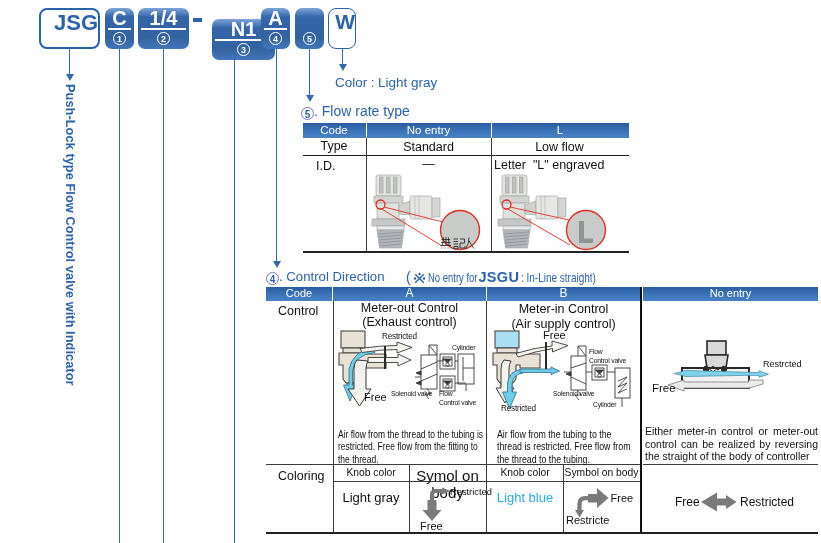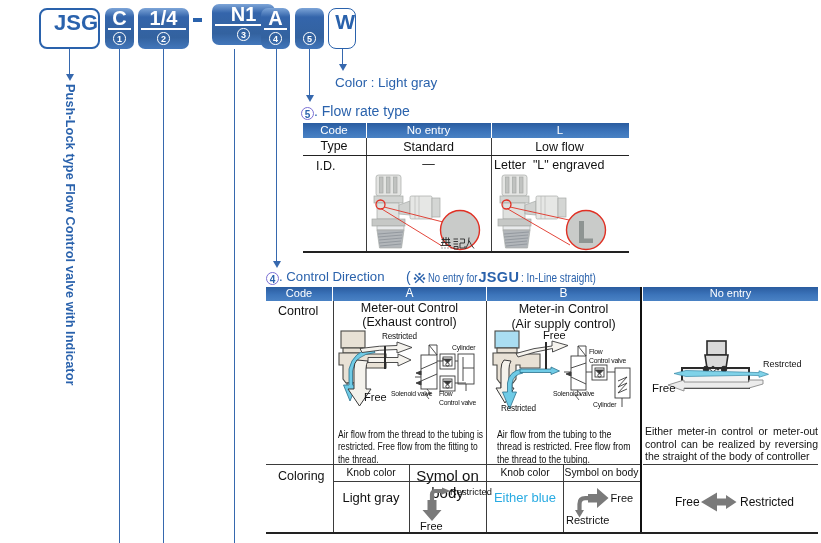--- a/index.html
+++ b/index.html
@@ -23,21 +23,21 @@
 <div class="a wbox" style="left:39px;top:8px;width:61px;height:41px;font-size:22px;line-height:26px">JSG</div>
 <div class="a bbox" style="left:105px;top:8px;width:29px;height:41px;font-size:20px">
     <span class="bu">C</span>
     <span class="cn" style="margin-top:2px">1</span>
   </div>
 <div class="a bbox" style="left:138px;top:8px;width:51px;height:41px;font-size:20px">
     <span class="bu">1/4</span>
     <span class="cn" style="margin-top:2px">2</span>
   </div>
 <div class="a" style="left:193px;top:18px;width:9px;height:4px;background:#2a62ac"></div>
-<div class="a bbox" style="left:212px;top:4px;width:63px;height:41px;font-size:20px">
+<div class="a bbox" style="left:212px;top:19px;width:63px;height:41px;font-size:20px">
     <span class="bu">N1</span>
     <span class="cn" style="margin-top:2px">3</span>
   </div>
 <div class="a bbox" style="left:261px;top:8px;width:29px;height:41px;font-size:20px">
     <span class="bu">A</span>
     <span class="cn" style="margin-top:2px">4</span>
   </div>
 <div class="a bbox" style="left:295px;top:8px;width:29px;height:41px">
     <span class="cn" style="margin-top:24px auto 0;margin:24px auto 0">5</span>
   </div>
@@ -283,21 +283,21 @@
   <path d="M99 44 L113 44 L113 48 L99 52 L34 52 L34 55 L18 49 L34 44 L34 46 L99 46 Z" fill="#ececec" stroke="#8a8a8a" stroke-width="0.9" transform="translate(0,1)"></path>
   <text x="113" y="32" font-size="9" fill="#111">Restrcted</text>
   <text x="2" y="57" font-size="11.5" fill="#111">Free</text>
 </svg>
 
 <div class="a ctext" style="left:333px;top:466.5px;width:76px;text-align:center;font-size:10.3px">Knob color</div>
 <div class="a ctext" style="left:409px;top:466.5px;width:77px;text-align:center;font-size:15px">Symol on body</div>
 <div class="a ctext" style="left:487px;top:466.5px;width:76px;text-align:center;font-size:10.3px">Knob color</div>
 <div class="a ctext" style="left:563px;top:466.5px;width:77px;text-align:center;font-size:10.3px">Symbol on body</div>
 <div class="a ctext" style="left:333px;top:490px;width:76px;text-align:center;font-size:13px">Light gray</div>
-<div class="a" style="left:487px;top:490px;width:76px;text-align:center;font-size:13px;color:#29abe2">Either blue</div>
+<div class="a" style="left:487px;top:490px;width:76px;text-align:center;font-size:13px;color:#29abe2">Light blue</div>
 
 <svg class="a" style="left:412px;top:484px" width="74" height="48" viewBox="0 0 74 48">
   <path d="M20 18 L20 10.5 Q20 7 23.5 7 L30 7" stroke="#7a7a7a" stroke-width="4.2" fill="none"></path>
   <path d="M30 3.5 L38.5 7 L30 10.5 Z" fill="#7a7a7a"></path>
   <path d="M15.5 16 L24.5 16 L24.5 26 L29.5 26 L20 37 L10.5 26 L15.5 26 Z" fill="#7a7a7a"></path>
   <text x="38" y="10.5" font-size="9.3" fill="#111">Restricted</text>
   <text x="8" y="46" font-size="11px" fill="#111">Free</text>
 </svg>
 <svg class="a" style="left:566px;top:484px" width="76" height="48" viewBox="0 0 76 48">
   <path d="M22 10 L31 10 L31 4 L42.5 14 L31 24 L31 18.5 L22 18.5 Z" fill="#7a7a7a"></path>

